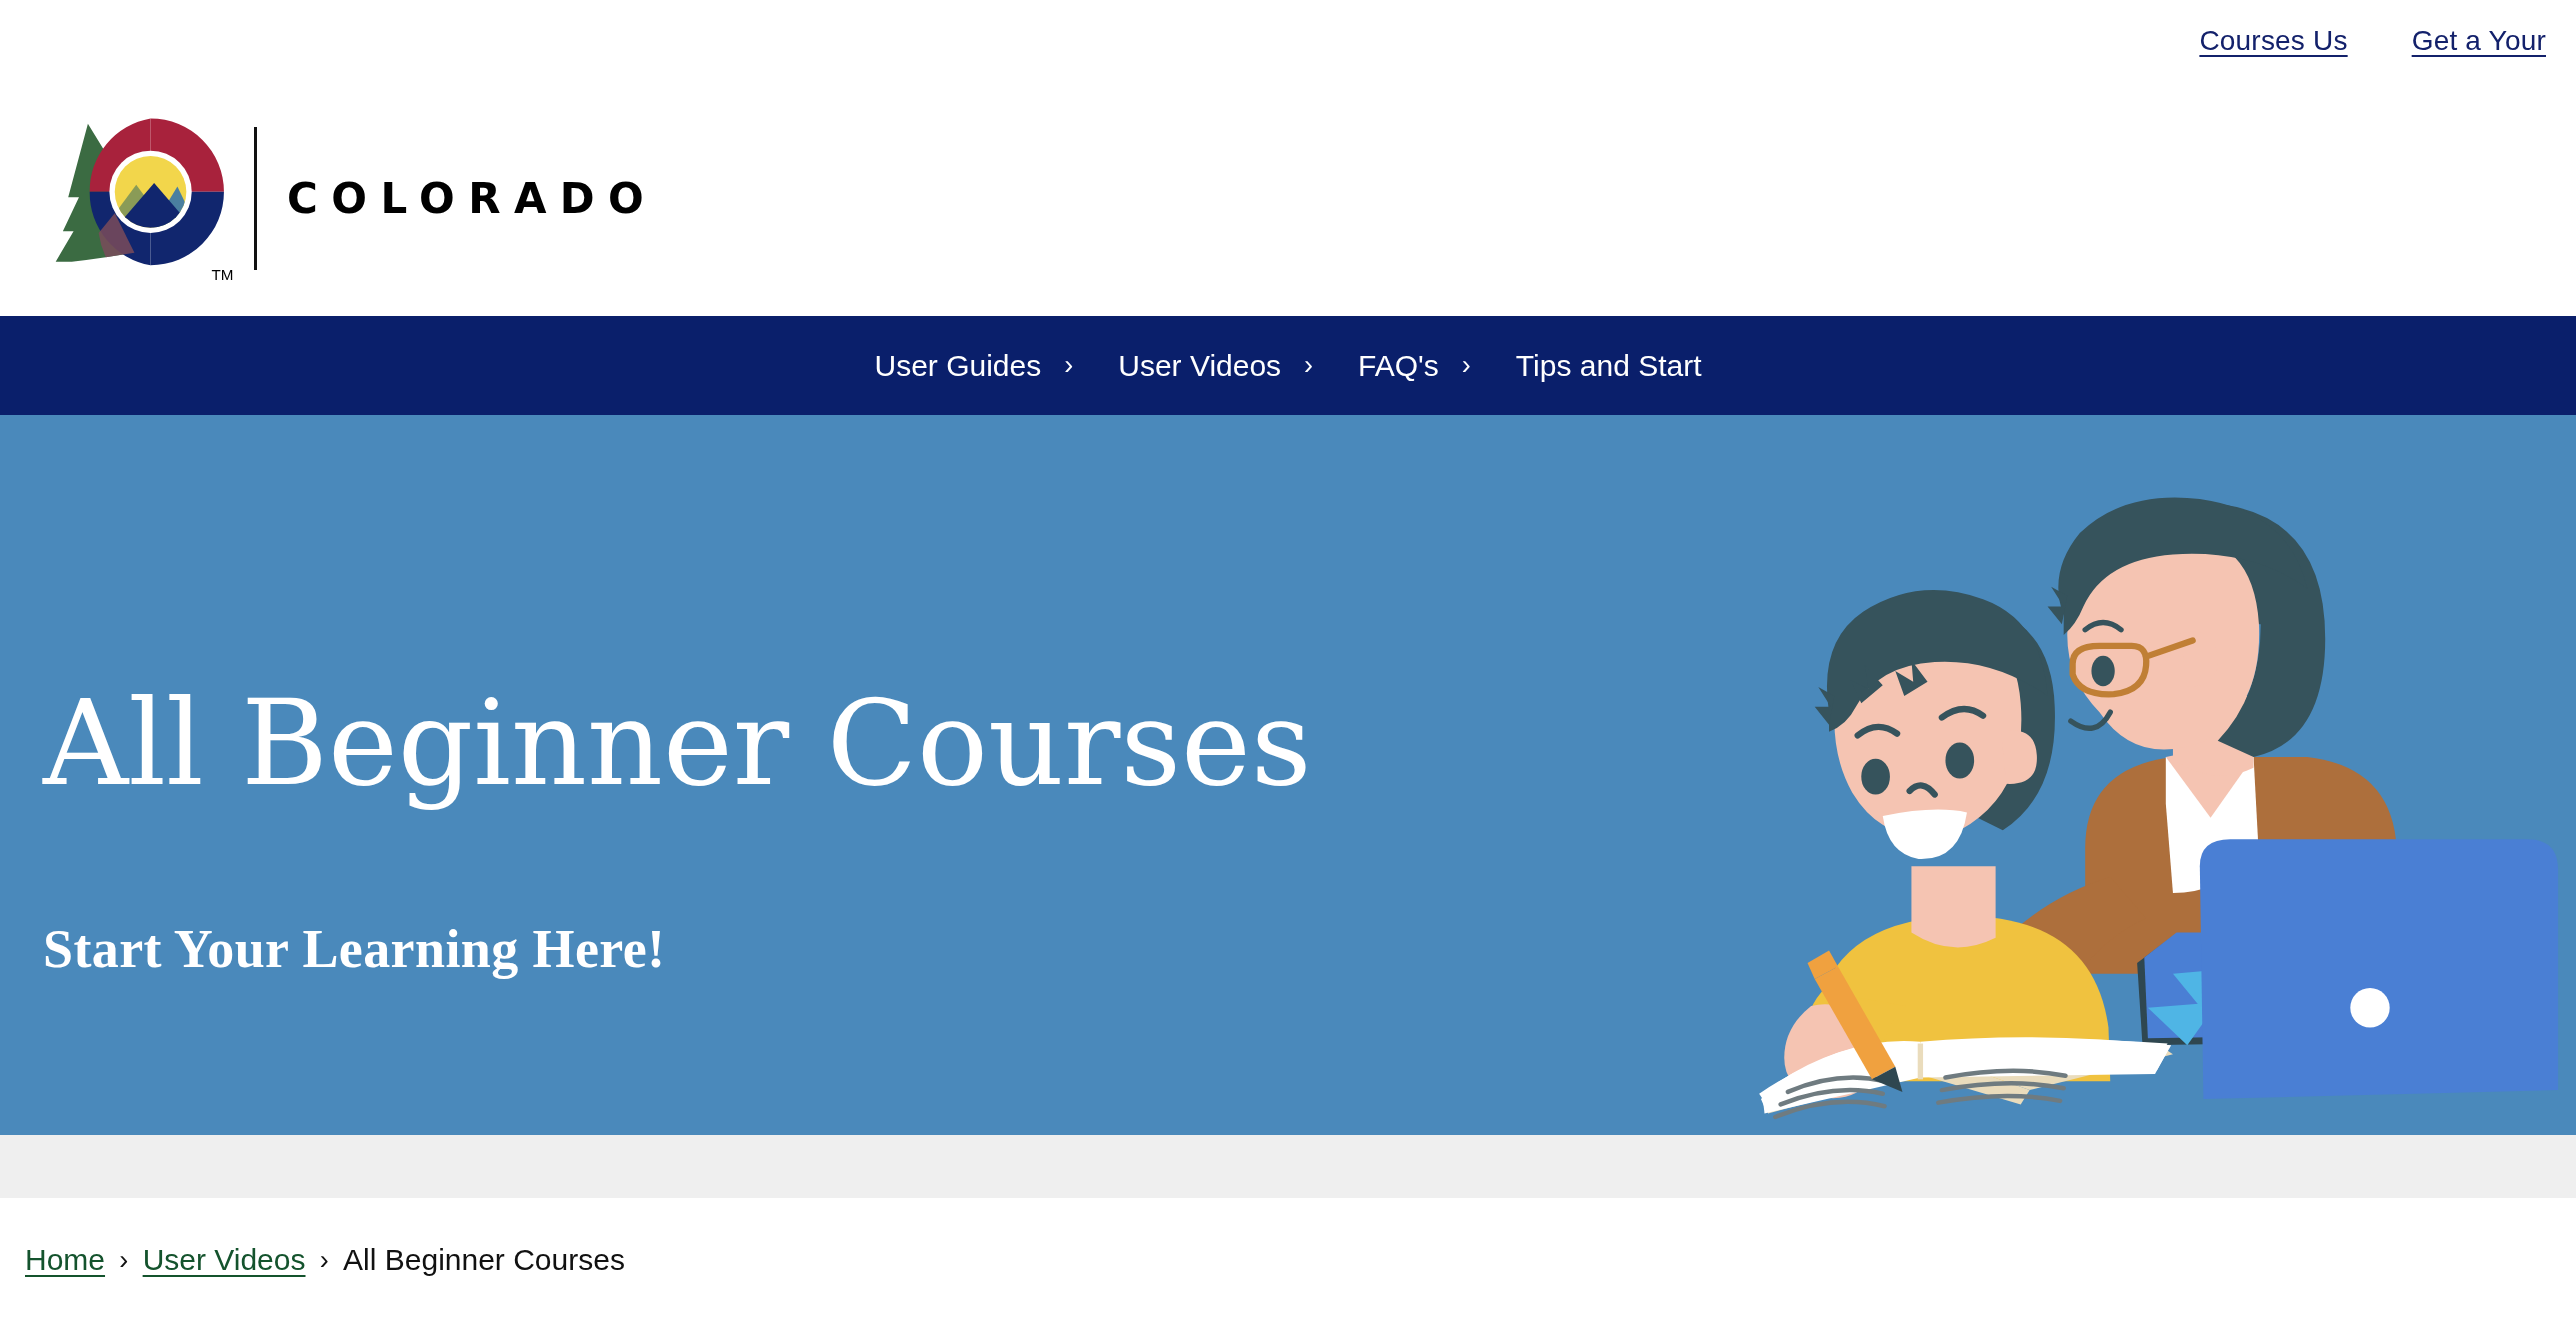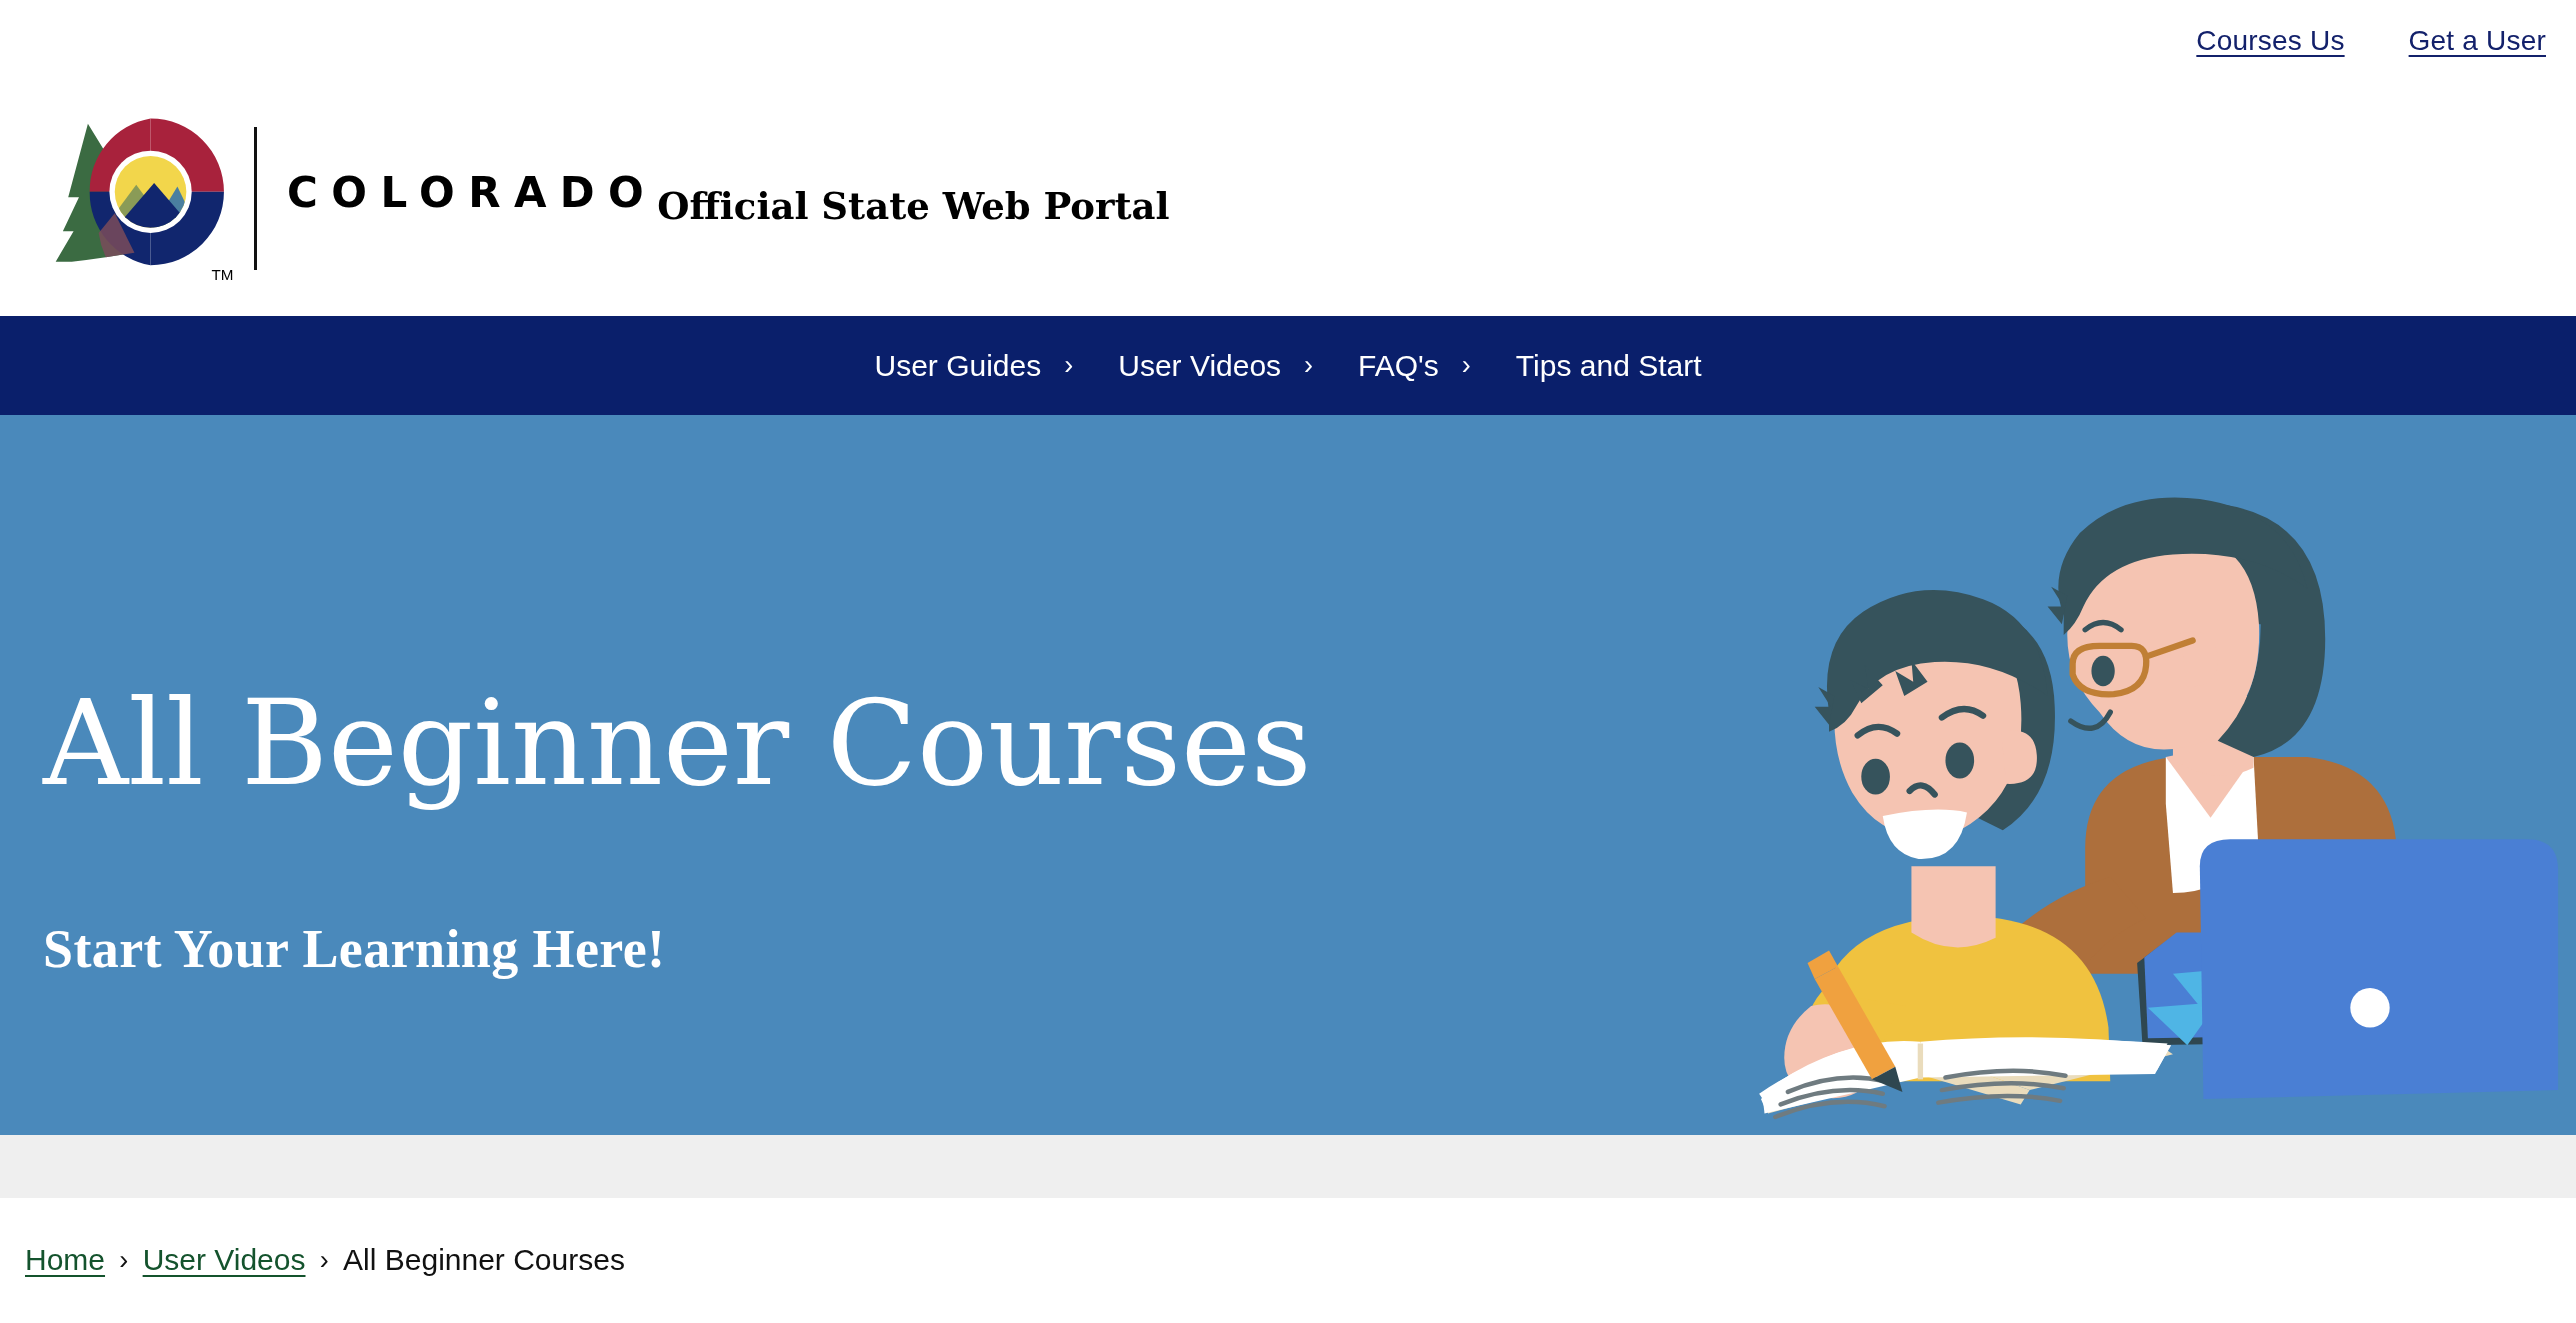--- a/index.html
+++ b/index.html
@@ -173,21 +173,21 @@
     cursor: pointer;
   }
   .crumb-current { color: #111111; }
   .crumb-sep { margin: 0 14.3px; color: #111111; font-size: 27px; }
 </style>
 </head>
 <body>
 
 <div class="utility-bar">
   <a class="utility-link">Courses Us</a>
-  <a class="utility-link">Get a User</a>
+  <a class="utility-link">Get a Your</a>
 </div>
 
 <div class="masthead">
 
   <div class="brand">
     <svg class="logo-mark" viewBox="0 0 238 196">
 
       <path d="M58 14 L96 76 L82 76 L104 114 L88 114 L110 158 L78 163 Q58 166 40 168 L22 168 L42 134 L30 134 L48 96 L36 96 Z" fill="#3b6b42"></path>
 
       <path d="M128 8 A 82 82 0 0 0 60 90 L 102 90 A 40 40 0 0 1 128 50 Z" fill="#a8223c"></path>
@@ -206,21 +206,20 @@
         <rect x="84" y="46" width="90" height="90" fill="#f2d64b"></rect>
         <path d="M84 120 L112 82 L140 120 Z" fill="#8a9b57"></path>
         <path d="M130 130 L158 84 L180 130 Z" fill="#4a7fa0"></path>
         <path d="M84 136 L132 80 L180 136 Z" fill="#11266e"></path>
       </g>
       <text x="196" y="188" font-size="17" font-family="Liberation Sans, sans-serif" fill="#000000">TM</text>
     </svg>
     <div class="brand-divider"></div>
     <div class="brand-text">
       <div class="brand-title">COLORADO</div>
-      <div class="brand-sub">Official State Web Portal</div>
     </div>
   </div>
 
 </div>
 
 <nav class="nav-bar">
   <div class="nav-list">
     <div class="nav-item">
       <span>User Guides</span>
       <span class="nav-chevron">›</span>

